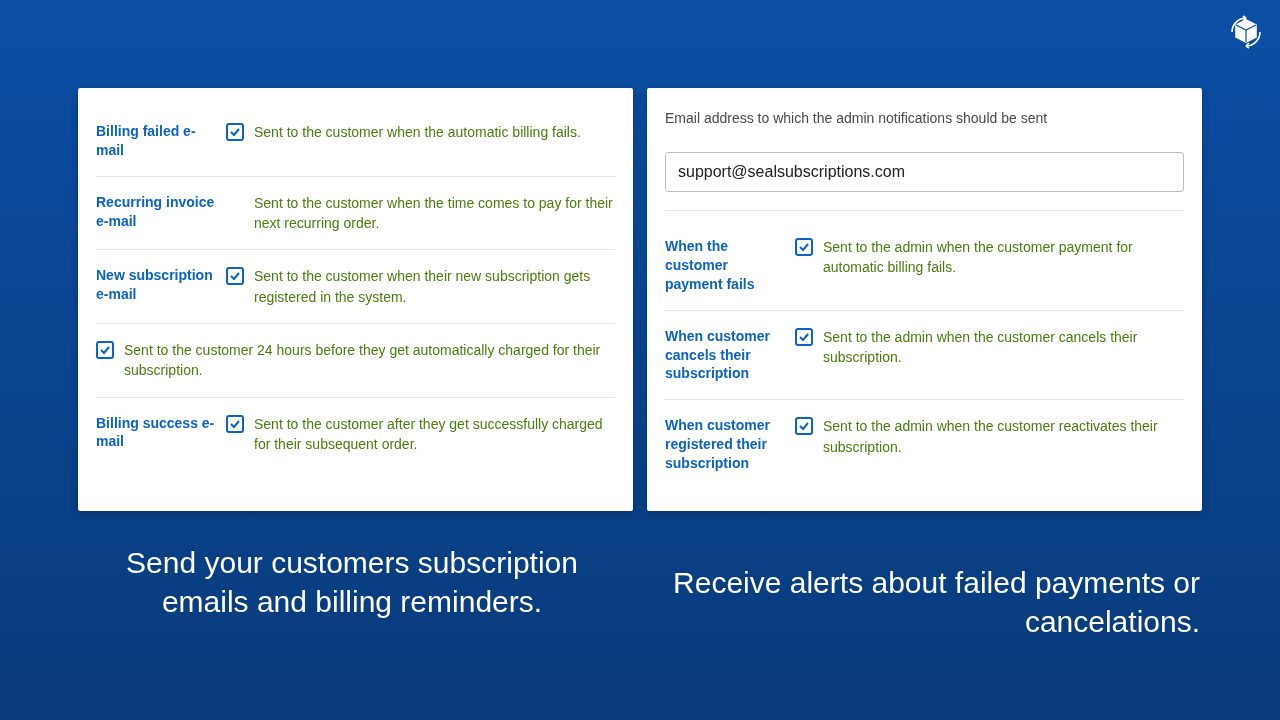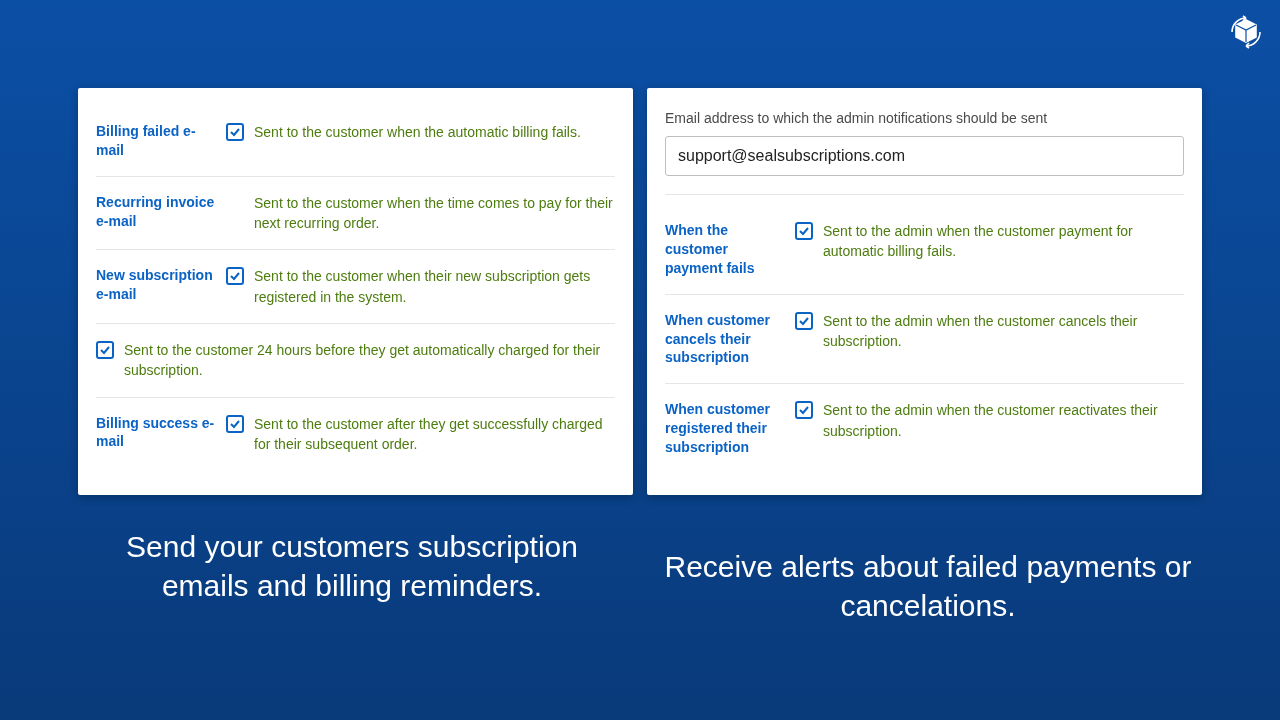--- a/index.html
+++ b/index.html
@@ -63,21 +63,21 @@
   .desc {
     font-size: 14px;
     color: #4d7c0f;
     line-height: 1.45;
   }
   .spacer-col { width: 18px; flex-shrink: 0; }
   .email-block { padding: 4px 0 18px 0; border-bottom: 1px solid #e5e5e5; }
   .email-label {
     font-size: 14px;
     color: #4a4a4a;
-    margin-bottom: 10px;
+    margin-bottom: 26px;
   }
   .email-input {
     width: 100%;
     border: 1px solid #bfbfbf;
     border-radius: 3px;
     padding: 10px 12px;
     font-size: 16px;
     color: #222;
     font-family: inherit;
   }
@@ -89,21 +89,21 @@
     justify-content: space-between;
   }
   .caption {
     color: #ffffff;
     font-size: 30px;
     font-weight: 400;
     text-align: center;
     line-height: 1.3;
     flex: 1;
   }
-  .caption.right { padding-top: 20px; }
+  .caption.right { padding-top: 20px; text-align: right; }
 </style>
 </head>
 <body>
 
 <div class="top-icon">
   <svg viewBox="0 0 40 40" fill="none" stroke="#ffffff" stroke-width="1.6">
     <path d="M20 8 L30 13 L30 25 L20 30 L10 25 L10 13 Z" fill="#ffffff" stroke="#ffffff"></path>
     <path d="M10 13 L20 18 L30 13" stroke="#0b4fa5" stroke-width="1.2"></path>
     <path d="M20 18 L20 30" stroke="#0b4fa5" stroke-width="1.2"></path>
     <path d="M6 20 A14 14 0 0 1 20 6" stroke="#ffffff" fill="none"></path>

